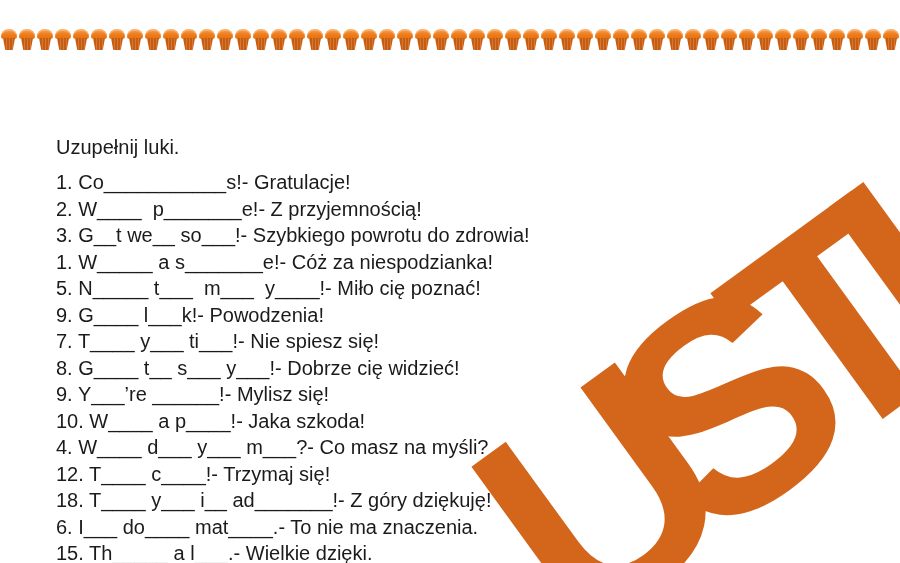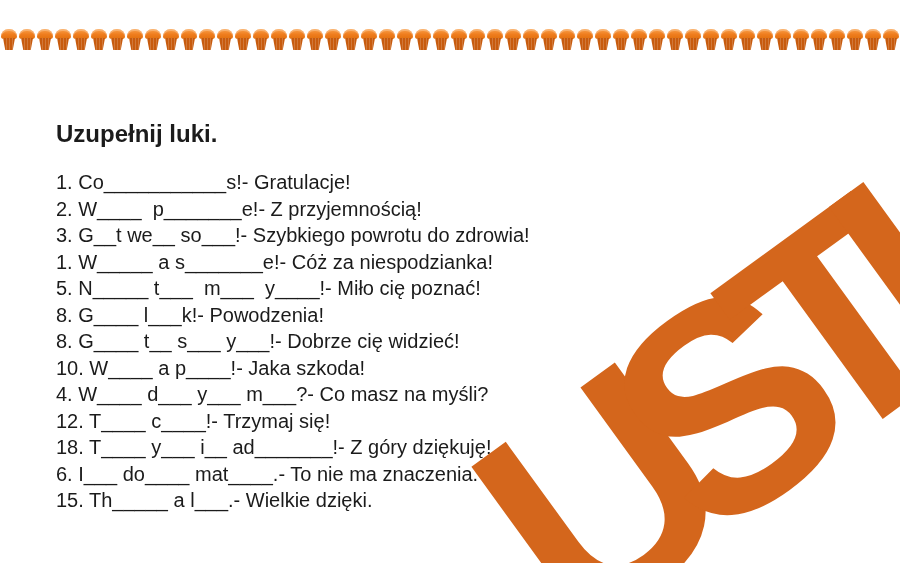--- a/index.html
+++ b/index.html
@@ -33,22 +33,22 @@
   }
   .cupcake-cup{
     position:absolute;left:2px;top:10px;width:12px;height:12px;
     background:
       repeating-linear-gradient(90deg, rgba(255,255,255,0.18) 0 1px, rgba(0,0,0,0) 1px 3px),
       var(--cup-base);
     clip-path:polygon(0 0,100% 0,81% 100%,19% 100%);
   }
   
   .title{
-    position:absolute;left:56px;top:120px;
-    font-size:24px;font-weight:bold;
+    position:absolute;left:56px;top:136px;
+    font-size:20px;font-weight:normal;
   }
   .exercise-list{
     position:absolute;left:56px;top:169px;
     font-size:20px;line-height:26.5px;
   }
   .item{white-space:pre;}
   
   .watermark{
     position:absolute;left:430px;top:440px;
     font-size:295px;line-height:1;font-weight:bold;
@@ -268,22 +268,24 @@
   </div>
 
 <div class="title">Uzupełnij luki.</div>
 
 <div class="exercise-list">
     <div class="item">1. Co___________s!- Gratulacje!</div>
     <div class="item">2. W____  p_______e!- Z przyjemnością!</div>
     <div class="item">3. G__t we__ so___!- Szybkiego powrotu do zdrowia!</div>
     <div class="item">1. W_____ a s_______e!- Cóż za niespodzianka!</div>
     <div class="item">5. N_____ t___  m___  y____!- Miło cię poznać!</div>
-    <div class="item">8. G____ l___k!- Powodzenia!</div>
+    <div class="item">9. G____ l___k!- Powodzenia!</div>
+    <div class="item">7. T____ y___ ti___!- Nie spiesz się!</div>
     <div class="item">8. G____ t__ s___ y___!- Dobrze cię widzieć!</div>
+    <div class="item">9. Y___’re ______!- Mylisz się!</div>
     <div class="item">10. W____ a p____!- Jaka szkoda!</div>
     <div class="item">4. W____ d___ y___ m___?- Co masz na myśli?</div>
     <div class="item">12. T____ c____!- Trzymaj się!</div>
     <div class="item">18. T____ y___ i__ ad_______!- Z góry dziękuję!</div>
     <div class="item">6. I___ do____ mat____.- To nie ma znaczenia.</div>
     <div class="item">15. Th_____ a l___.- Wielkie dzięki.</div>
   </div>
 
 <div class="watermark">USTKA</div>
 

